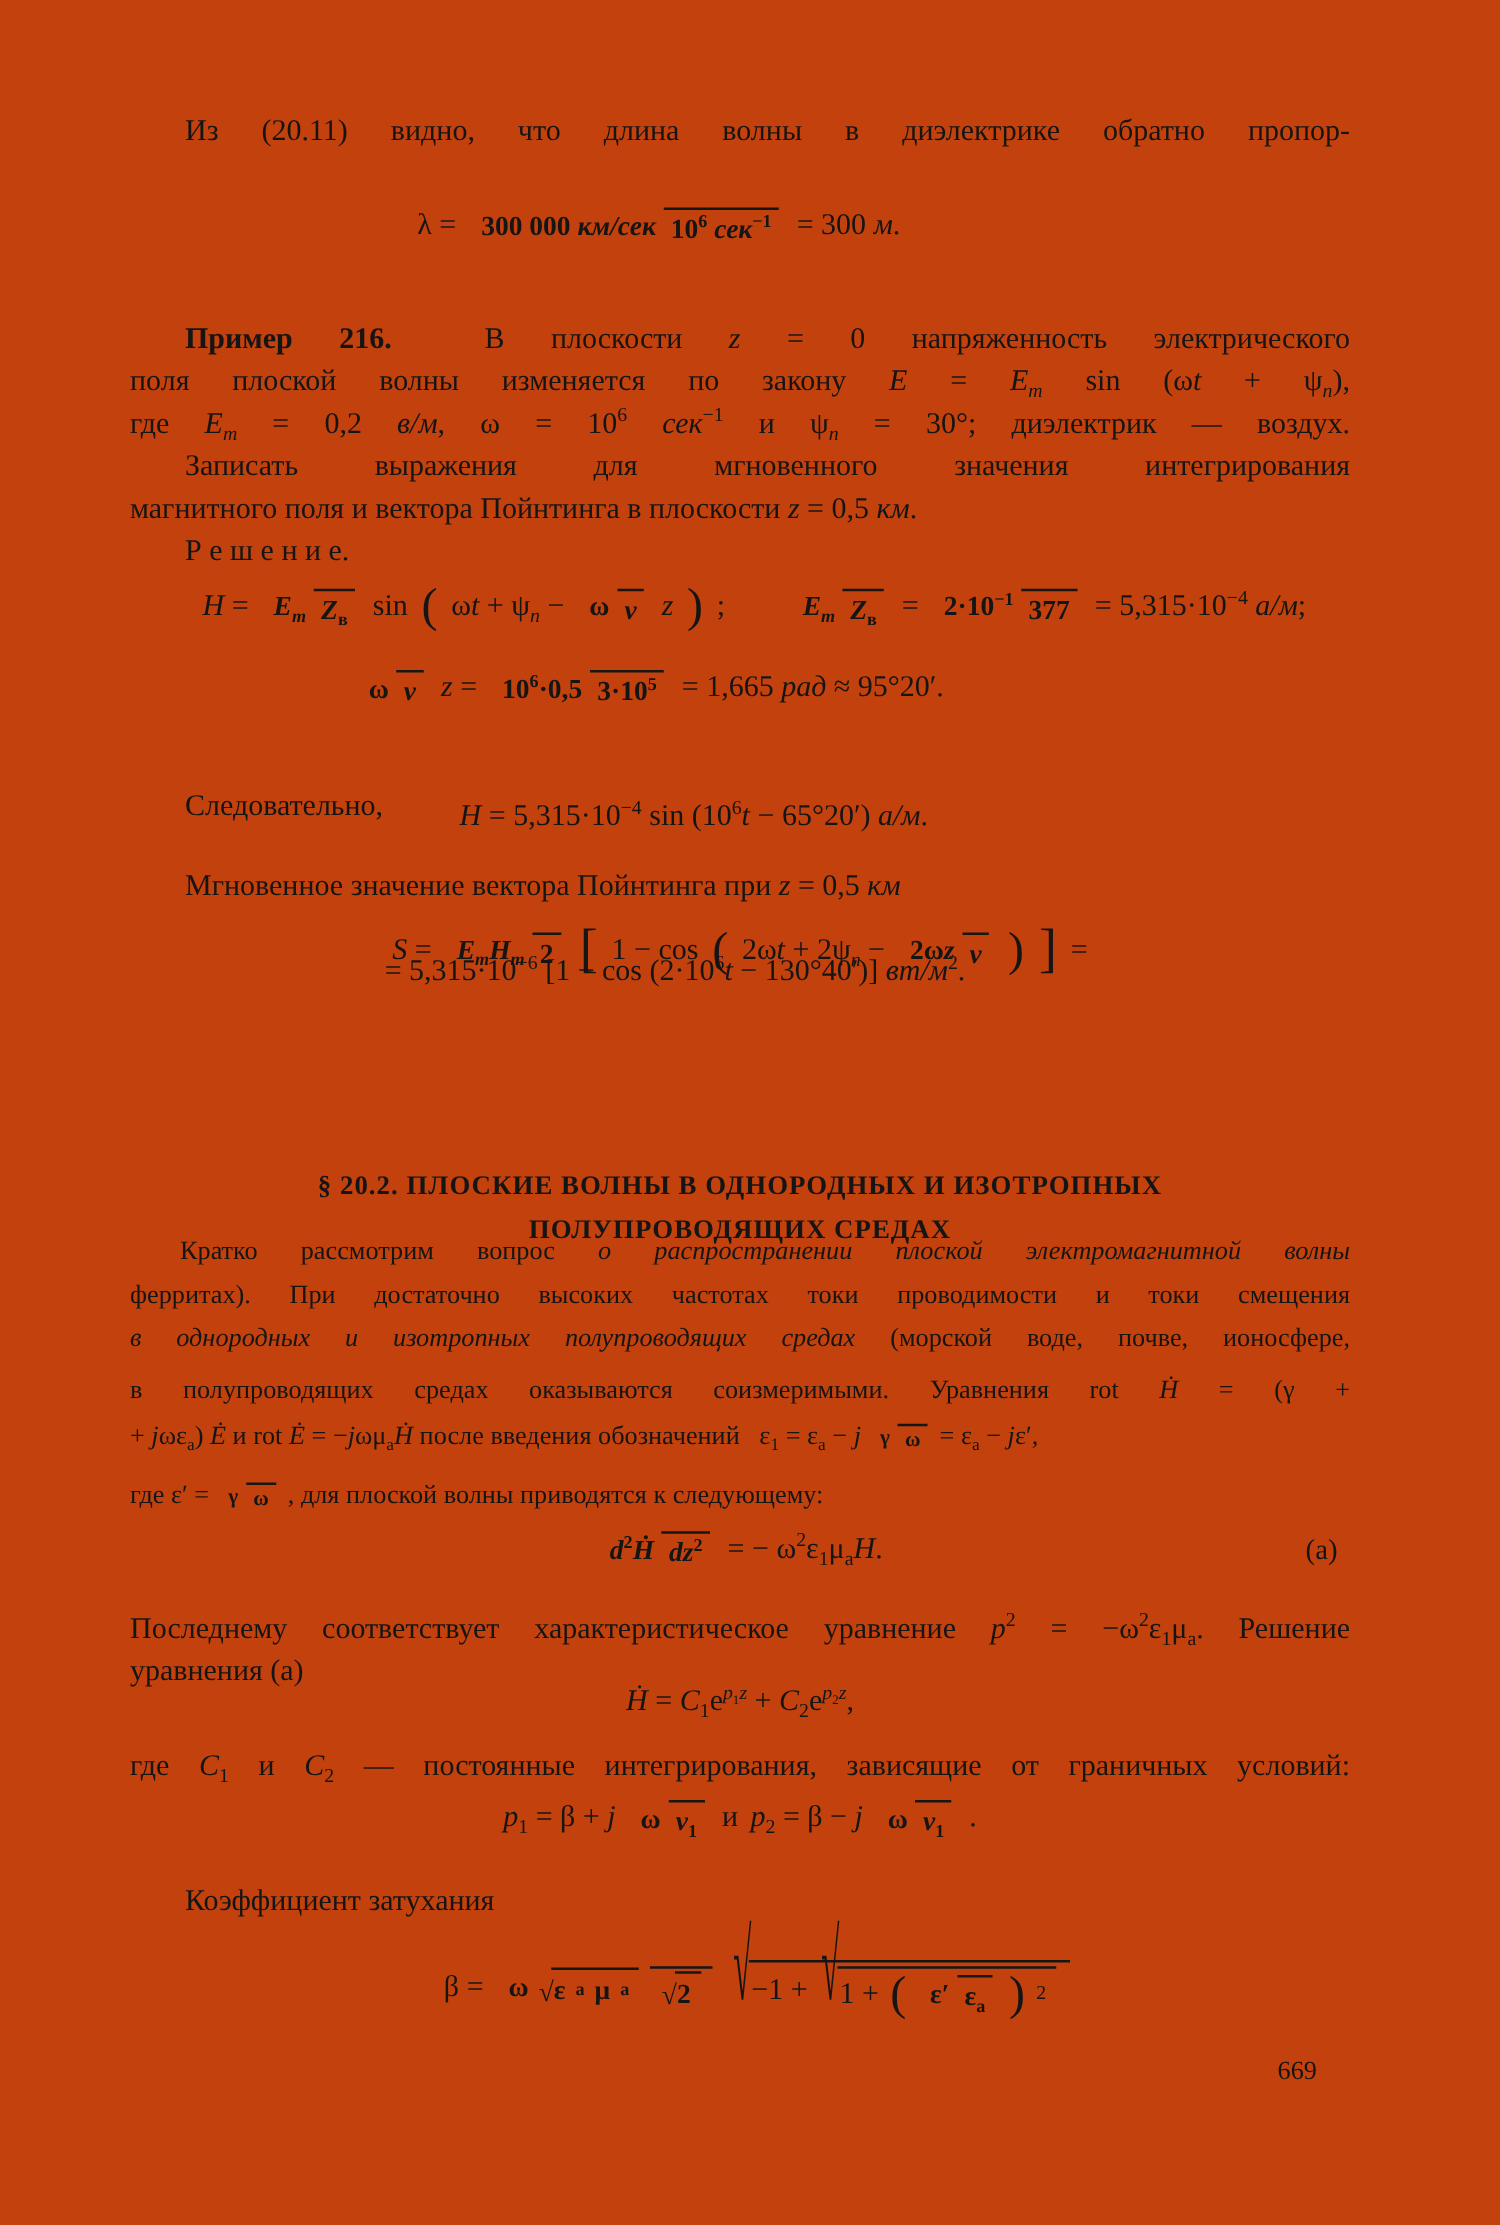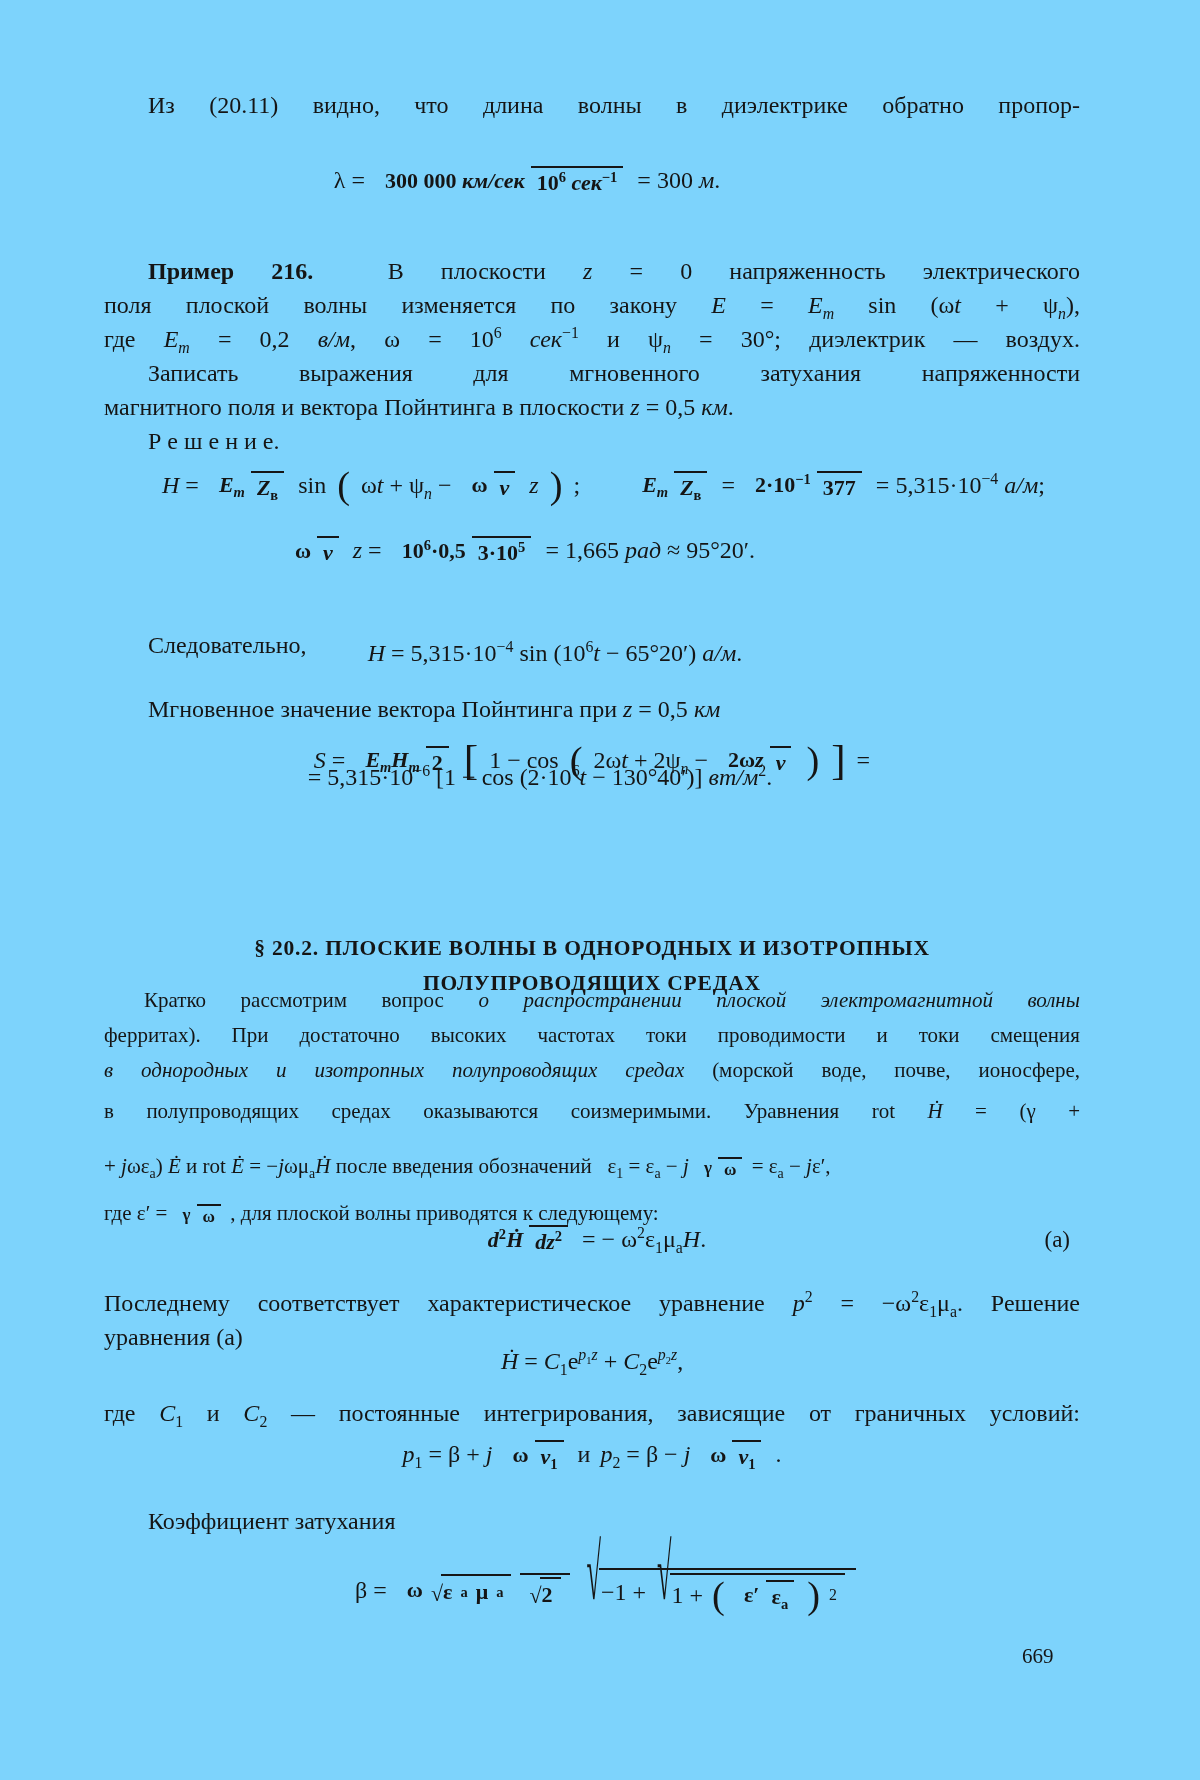--- a/index.html
+++ b/index.html
@@ -1,16 +1,16 @@
 <!DOCTYPE html>
 <html><head>
 <meta charset="utf-8">
 <style>
   html,body{margin:0;padding:0;background:#e8e8e6;}
-  .page{position:relative;width:1200px;height:1780px;background:#7dd3fc;overflow:hidden;
+  .page{position:relative;width:1200px;height:1780px;background:#c2410c;overflow:hidden;
         font-family:"Liberation Serif","DejaVu Serif",serif;color:#151515;}
   .block{position:absolute;left:104px;width:976px;}
   .line,.jline{height:34px;line-height:34px;font-size:24px;white-space:nowrap;}
   .jline{white-space:normal;text-align:justify;text-align-last:justify;}
   .ind{text-indent:44px;}
   .p2{font-size:21px;}
   .p2 .line,.p2 .jline{height:35px;line-height:35px;font-size:21px;}
   .heading{text-align:center;font-weight:bold;font-size:21.5px;letter-spacing:.8px;line-height:35px;}
   .fcenter{display:flex;justify-content:center;align-items:center;font-size:24px;}
   .frow{display:flex;align-items:center;font-size:24px;}
@@ -55,21 +55,21 @@
           <span>10<sup>6</sup> <i>сек</i><sup>−1</sup></span>
         </span>
       <span>= 300 <i>м</i>.</span>
     </span>
   </div>
 
   <div class="block" style="top:254px">
     <div class="jline ind"><b>Пример 216.</b>&nbsp; В плоскости <i>z</i> = 0 напряженность электрического</div>
     <div class="jline">поля плоской волны изменяется по закону <i>E</i> = <i>E<sub>m</sub></i> sin (ω<i>t</i> + ψ<sub><i>n</i></sub>),</div>
     <div class="jline">где <i>E<sub>m</sub></i> = 0,2 <i>в/м</i>, ω = 10<sup>6</sup> <i>сек</i><sup>−1</sup> и ψ<sub><i>n</i></sub> = 30°; диэлектрик — воздух.</div>
-    <div class="jline ind">Записать выражения для мгновенного затухания напряженности</div>
+    <div class="jline ind">Записать выражения для мгновенного значения интегрирования</div>
     <div class="line">магнитного поля и вектора Пойнтинга в плоскости <i>z</i> = 0,5 <i>км</i>.</div>
     <div class="line ind">Р е ш е н и е.</div>
   </div>
 
   <div class="block frow" style="top:468px;padding-left:58px;gap:52px">
     <span class="fgroup">
       <span><i>H</i> =</span>
       <span class="fr">
           <span><i>E<sub>m</sub></i></span>
           <span><i>Z</i><sub>в</sub></span>
@@ -154,21 +154,21 @@
   <div class="block" style="top:931px">
     <div class="heading">§ 20.2. ПЛОСКИЕ ВОЛНЫ В ОДНОРОДНЫХ И ИЗОТРОПНЫХ</div>
     <div class="heading">ПОЛУПРОВОДЯЩИХ СРЕДАХ</div>
   </div>
 
   <div class="block p2" style="top:983px">
     <div class="jline" style="text-indent:40px">Кратко рассмотрим вопрос <i>о распространении плоской электромагнитной волны</i></div>
     <div class="jline">ферритах). При достаточно высоких частотах токи проводимости и токи смещения</div>
     <div class="jline"><i>в однородных и изотропных полупроводящих средах</i> (морской воде, почве, ионосфере,</div>
     <div class="jline" style="margin-top:6px">в полупроводящих средах оказываются соизмеримыми. Уравнения rot <i>Ḣ</i> = (γ +</div>
-    <div class="line" style="margin-top:20px">+ <i>j</i>ωε<sub>а</sub>) <i>Ė</i> и rot <i>Ė</i> = −<i>j</i>ωμ<sub>а</sub><i>Ḣ</i> после введения обозначений &nbsp; ε<sub>1</sub> = ε<sub>а</sub> − <i>j</i> <span class="fr sm">
+    <div class="line" style="margin-top:2px">+ <i>j</i>ωε<sub>а</sub>) <i>Ė</i> и rot <i>Ė</i> = −<i>j</i>ωμ<sub>а</sub><i>Ḣ</i> после введения обозначений &nbsp; ε<sub>1</sub> = ε<sub>а</sub> − <i>j</i> <span class="fr sm">
           <span>γ</span>
           <span>ω</span>
         </span> = ε<sub>а</sub> − <i>j</i>ε′,</div>
     <div class="line" style="margin-top:12px">
       <span>где ε′ =</span>
       <span class="fr sm">
           <span>γ</span>
           <span>ω</span>
         </span>
       <span>, для плоской волны приводятся к следующему:</span>

